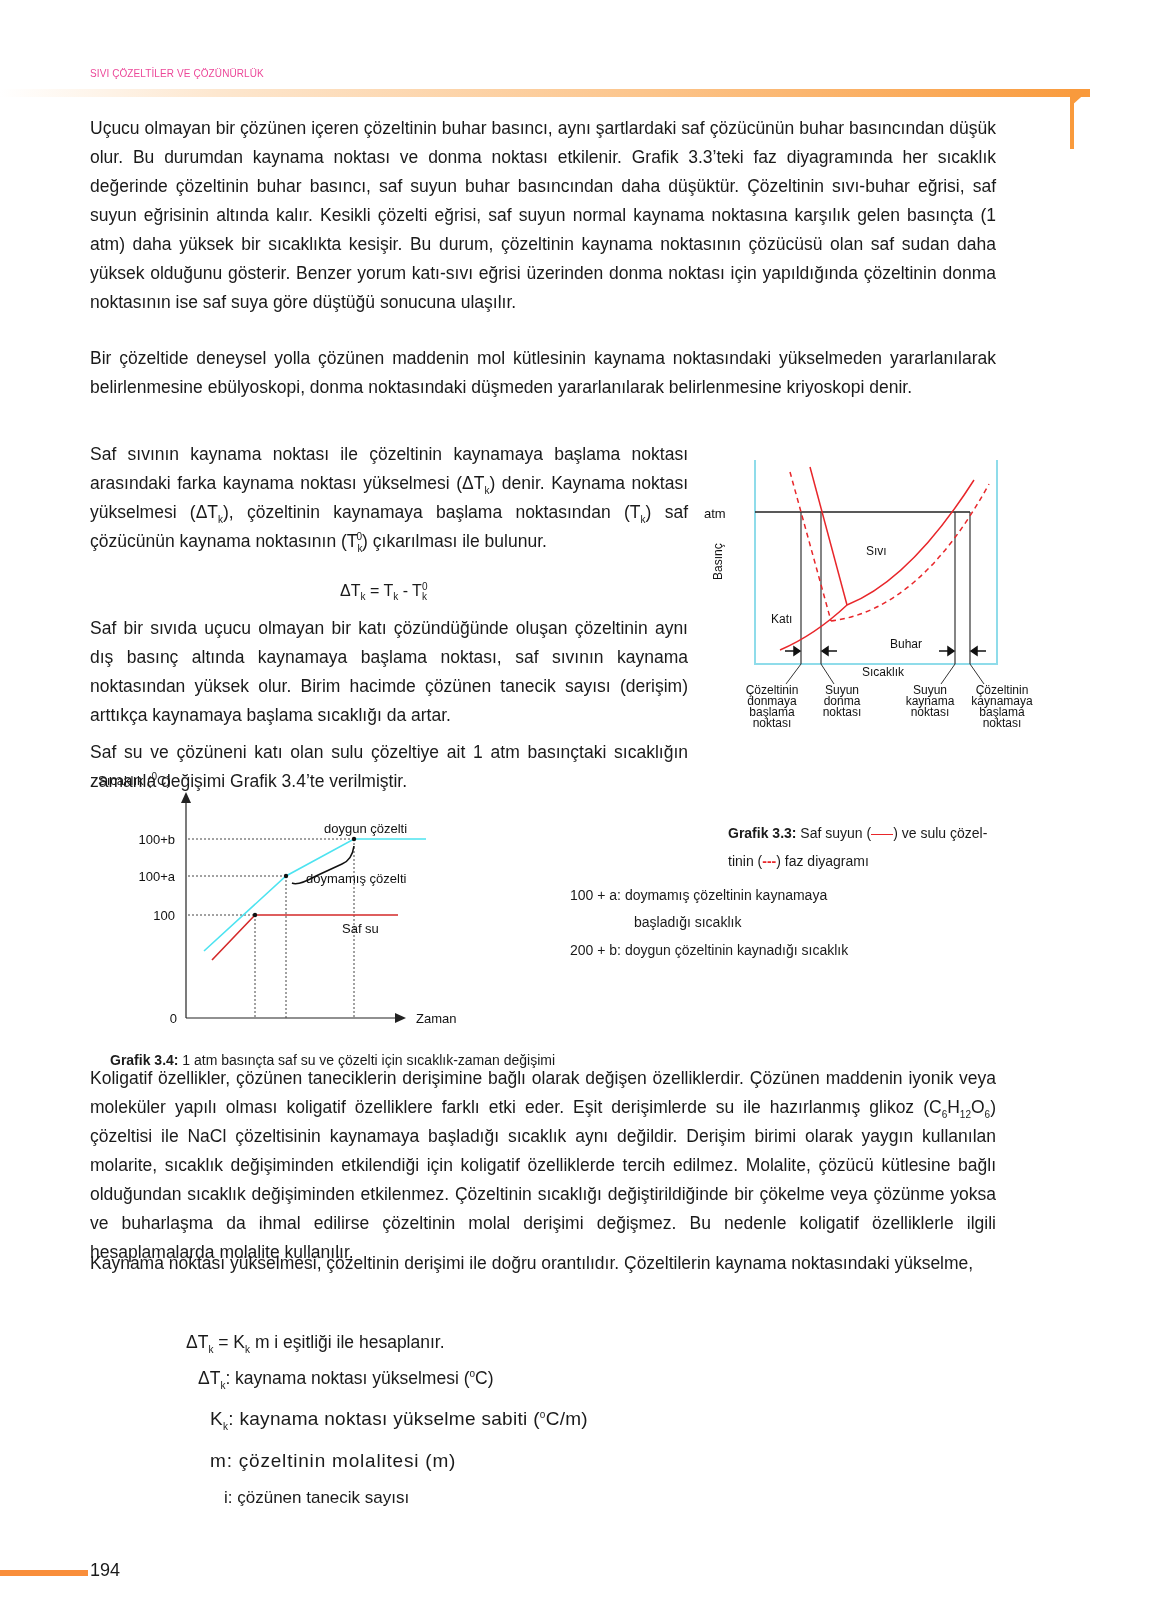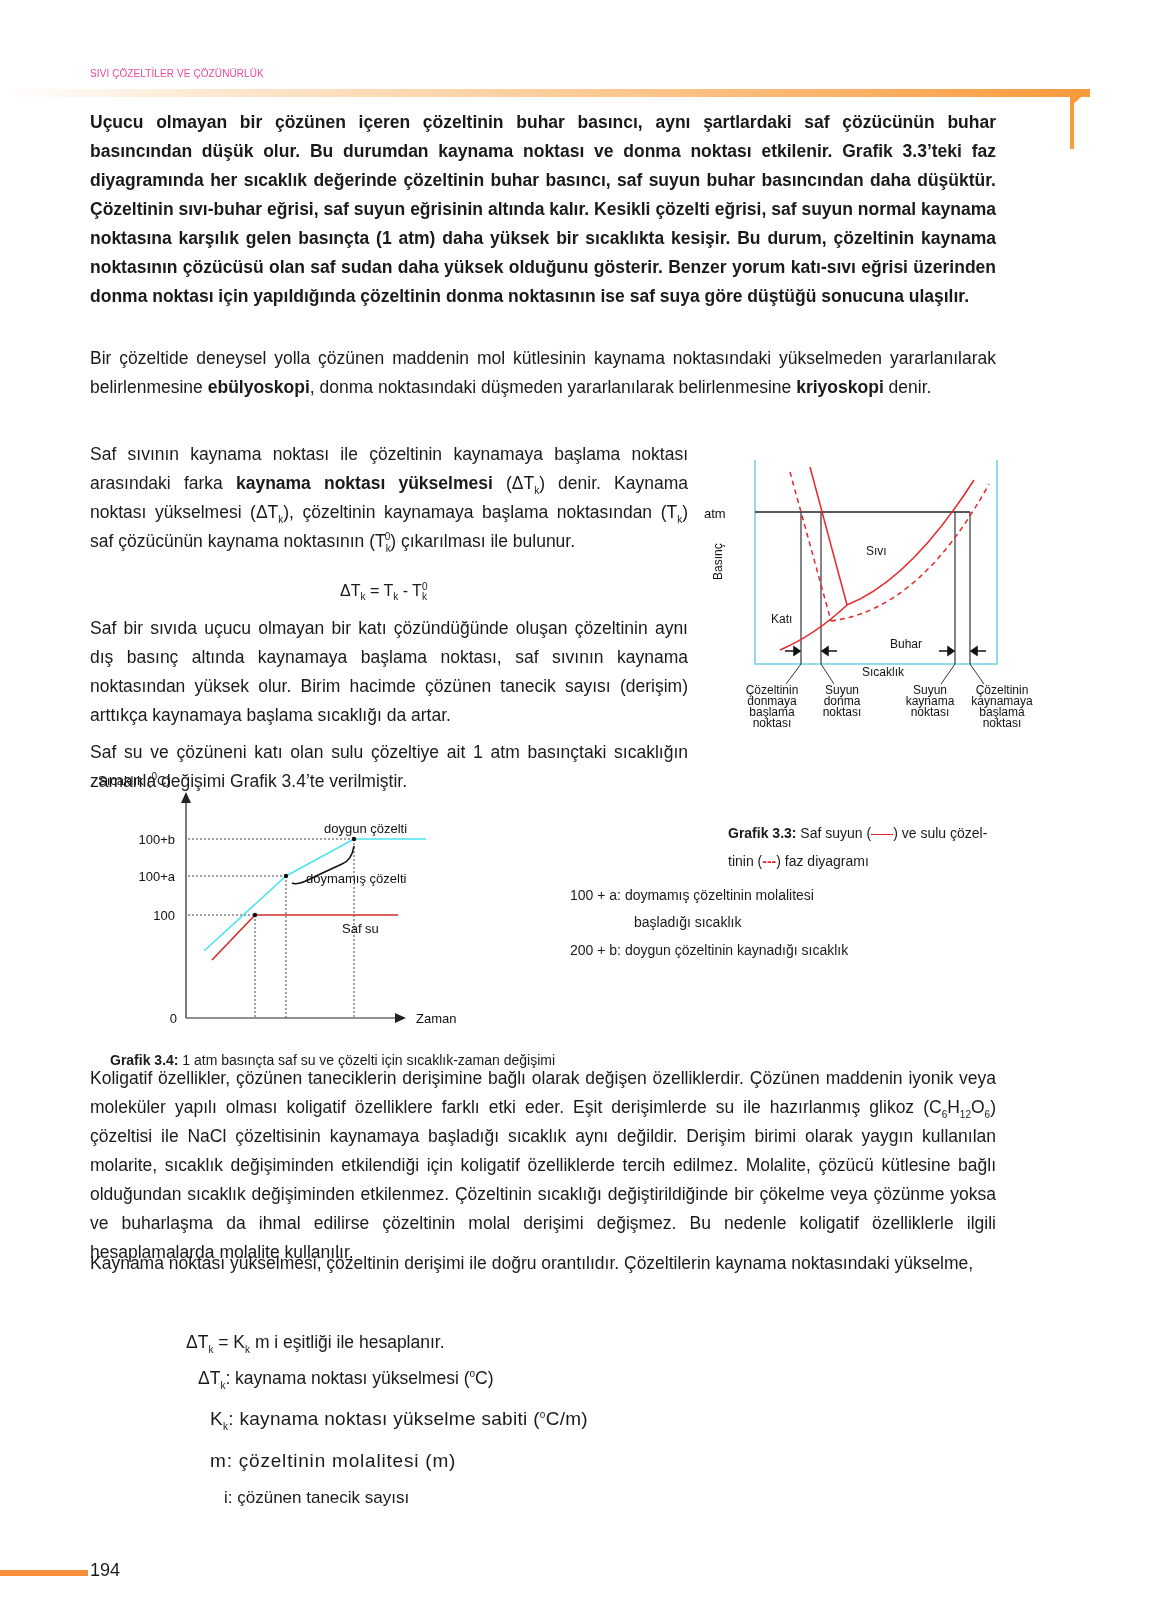--- a/index.html
+++ b/index.html
@@ -15,41 +15,41 @@
     position: absolute; left: 0; top: 89px; width: 1090px; height: 8px;
     background: linear-gradient(to right, #ffffff 0%, #fde7cf 20%, #fcc48a 60%, #f99a3c 100%);
   }
   .header-corner {
     position: absolute; left: 1070px; top: 89px; width: 20px; height: 60px;
   }
   .p {
     position: absolute; font-size: 17.5px; line-height: 29px; text-align: justify;
     text-align-last: left;
   }
-  .p b { font-weight: bold; }
+  .p b { font-weight: normal; }
   sub, sup { font-size: 10px; line-height: 0; }
   .caption { position: absolute; font-size: 14px; line-height: 28px; }
   .caption b { font-weight: bold; }
   .small { position: absolute; font-size: 14px; line-height: 27px; }
   .formula { position: absolute; font-size: 17.5px; }
   .page-num { position: absolute; left: 90px; top: 1560px; font-size: 18px; }
   .page-bar { position: absolute; left: 0; top: 1570px; width: 88px; height: 6px; background: #f98e3b; }
   svg text { font-family: "Liberation Sans", sans-serif; }
 </style>
 </head>
 <body>
 
 <div class="header-title">SIVI ÇÖZELTİLER VE ÇÖZÜNÜRLÜK</div>
 <div class="header-bar"></div>
 <svg class="header-corner" width="40" height="60" style="left:1070px;top:89px;width:40px;">
   <rect x="0" y="0" width="4" height="60" fill="#f99a3c"></rect>
   <polygon points="0,0 20,0 0,18" fill="#f99a3c"></polygon>
 </svg>
 
-<div class="p" style="left:90px; top:108px; width:906px;font-weight:bold;">
+<div class="p" style="left:90px; top:114px; width:906px;">
   <span>Uçucu olmayan bir çözünen içeren çözeltinin buhar basıncı, aynı şartlardaki saf çözücünün buhar basıncından düşük olur. Bu durumdan kaynama noktası ve donma noktası etkilenir. Grafik 3.3’teki faz diyagramında her sıcaklık değerinde çözeltinin buhar basıncı, saf suyun buhar basıncından daha düşüktür. Çözeltinin sıvı-buhar eğrisi, saf suyun eğrisinin altında kalır. Kesikli çözelti eğrisi, saf suyun normal kaynama noktasına karşılık gelen basınçta (1 atm) daha yüksek bir sıcaklıkta kesişir. Bu durum, çözeltinin kaynama noktasının çözücüsü olan saf sudan daha yüksek olduğunu gösterir. Benzer yorum katı-sıvı eğrisi üzerinden donma noktası için yapıldığında çözeltinin donma noktasının ise saf suya göre düştüğü sonucuna ulaşılır.</span>
 </div>
 
 <div class="p" style="left:90px; top:344px; width:906px;">
   <span>Bir çözeltide deneysel yolla çözünen maddenin mol kütlesinin kaynama noktasındaki yükselmeden yararlanılarak belirlenmesine </span><b>ebülyoskopi</b><span>, donma noktasındaki düşmeden yararlanılarak belirlenmesine </span><b>kriyoskopi</b><span> denir.</span>
 </div>
 
 <div class="p" style="left:90px; top:440px; width:598px;">
   <span>Saf sıvının kaynama noktası ile çözeltinin kaynamaya başlama noktası arasındaki farka </span><b>kaynama noktası yükselmesi</b><span> (ΔT</span><sub>k</sub><span>) denir. Kaynama noktası yükselmesi (ΔT</span><sub>k</sub><span>), çözeltinin kaynamaya başlama noktasından (T</span><sub>k</sub><span>) saf çözücünün kaynama noktasının (T</span><sub>k</sub><sup style="margin-left:-6px;">0</sup><span>) çıkarılması ile bulunur.</span>
 </div>
@@ -169,21 +169,21 @@
   <text x="336" y="233" font-size="13" fill="#111">Zaman</text>
   <text x="244" y="43" font-size="13" fill="#111">doygun çözelti</text>
   <text x="226" y="93" font-size="13" fill="#111">doymamış çözelti</text>
   <text x="262" y="143" font-size="13" fill="#111">Saf su</text>
 </svg>
 <div class="small" style="left:98px; top:772px; font-size:13px; line-height:18px;">
   <span>Sıcaklık (</span><sup>0</sup><span>C)</span>
 </div>
 
 <div class="small" style="left:570px; top:882px;">
-  <div>100 + a: doymamış çözeltinin molalitesi</div>
+  <div>100 + a: doymamış çözeltinin kaynamaya</div>
   <div style="padding-left:64px;">başladığı sıcaklık</div>
 </div>
 <div class="small" style="left:570px; top:937px;">
   <span>200 + b: doygun çözeltinin kaynadığı sıcaklık</span>
 </div>
 
 <div class="small" style="left:110px; top:1027px;margin-top:20px;">
   <b>Grafik 3.4:</b><span> 1 atm basınçta saf su ve çözelti için sıcaklık-zaman değişimi</span>
 </div>
 

